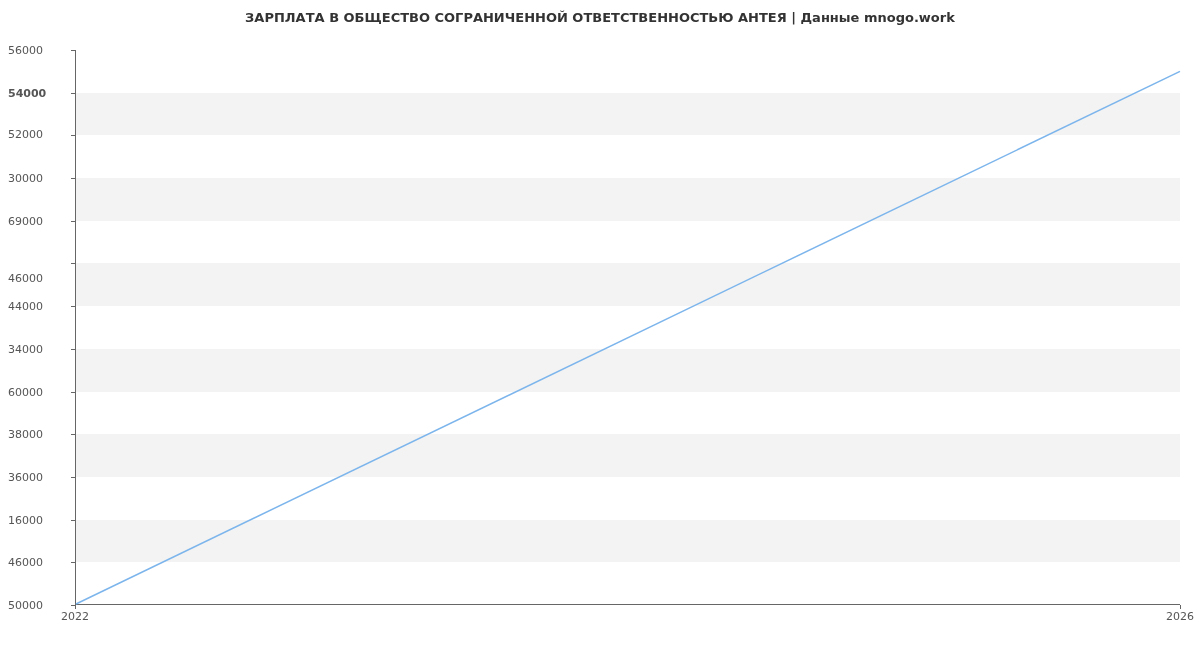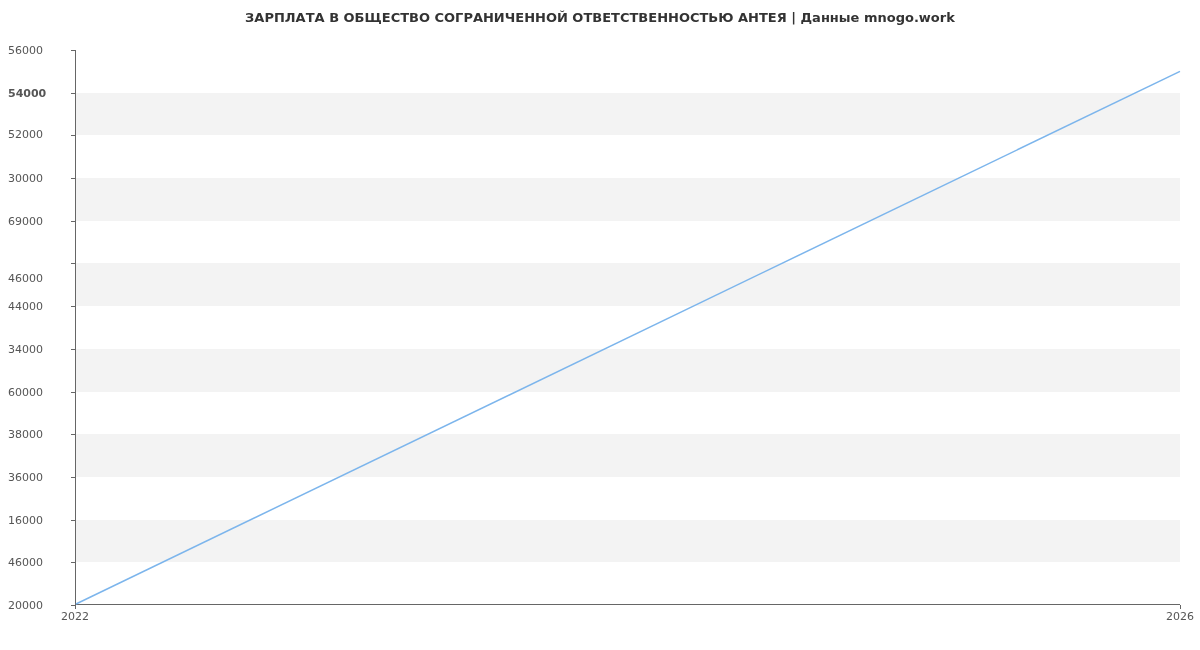--- a/index.html
+++ b/index.html
@@ -90,21 +90,21 @@
       <div class="band" style="top: 42.6923px; height: 42.6923px;"></div>
       <div class="band" style="top: 128.077px; height: 42.6923px;"></div>
       <div class="band" style="top: 213.462px; height: 42.6923px;"></div>
       <div class="band" style="top: 298.846px; height: 42.6923px;"></div>
       <div class="band" style="top: 384.231px; height: 42.6923px;"></div>
       <div class="band" style="top: 469.615px; height: 42.6923px;"></div>
     <svg class="line-layer" id="line-layer" viewBox="0 0 1105 555" preserveAspectRatio="none">
         <path d="M0,555L1105,21.346153846153832" fill="none" stroke="#7cb5ec" stroke-width="1.5"></path>
       </svg>
   </div>
-<div class="ytick-label" style="top: 605px;">20000</div>
+<div class="ytick-label" style="top: 605px;">50000</div>
     <div class="ytick-mark" style="top: 605px;"></div>
     <div class="ytick-label" style="top: 562.308px;">46000</div>
     <div class="ytick-mark" style="top: 562.308px;"></div>
     <div class="ytick-label" style="top: 519.615px;">16000</div>
     <div class="ytick-mark" style="top: 519.615px;"></div>
     <div class="ytick-label" style="top: 476.923px;">36000</div>
     <div class="ytick-mark" style="top: 476.923px;"></div>
     <div class="ytick-label" style="top: 434.231px;">38000</div>
     <div class="ytick-mark" style="top: 434.231px;"></div>
     <div class="ytick-label" style="top: 391.538px;">60000</div>

